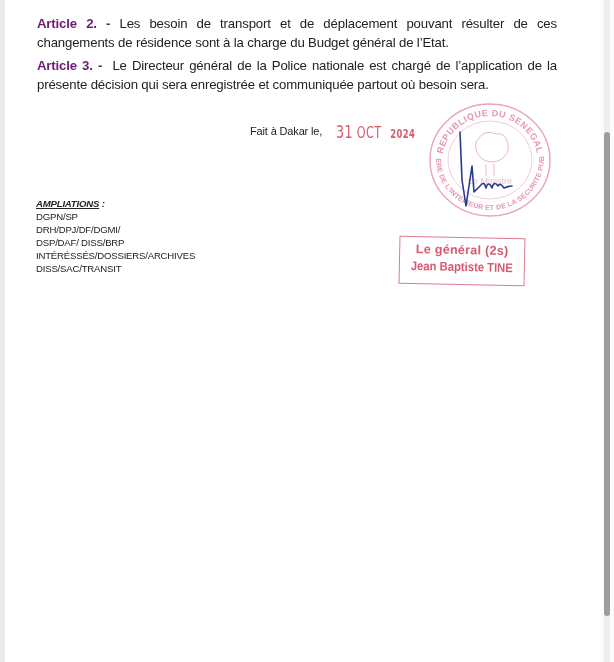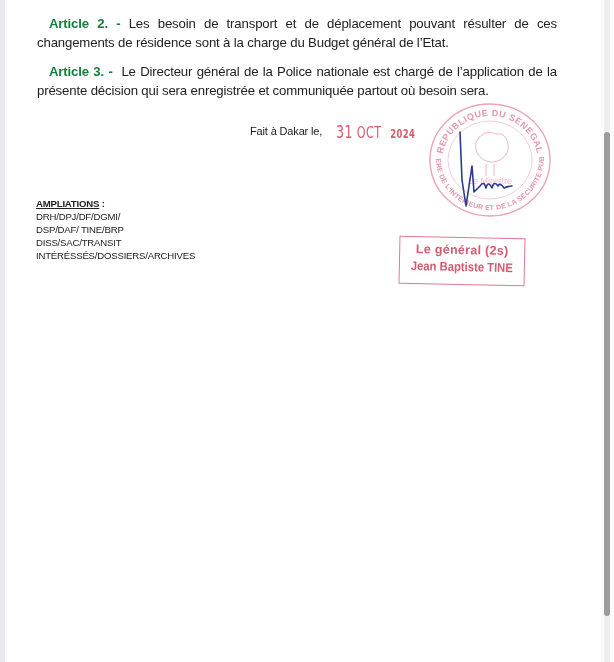--- a/index.html
+++ b/index.html
@@ -29,39 +29,39 @@
     .scroll-thumb {
       position: absolute; left: 604px; top: 132px; width: 6px; height: 484px;
       background: #9b9ba0; border-radius: 3px;
     }
     .para {
       position: absolute; left: 37px; width: 520px;
       font-size: 13.2px; line-height: 19px; letter-spacing: -0.15px;
       color: #222;
     }
     .para.justify { text-align: justify; text-align-last: left; }
-    .para b { font-weight: bold; color: #15803d; margin-left: 12px; }
+    .para b { font-weight: bold; color: #701a75; }
     .fait {
       position: absolute; left: 250px; top: 125px;
       font-size: 11px; color: #222; letter-spacing: -0.15px;
     }
     .date-stamp {
       position: absolute; left: 336px; top: 121px;
       font-family: "Liberation Sans Narrow", "DejaVu Sans Condensed", "Liberation Sans", sans-serif;
       color: #d95a6b; font-size: 16px; letter-spacing: 0.5px;
       transform: scaleX(0.78); transform-origin: left center;
     }
     .date-stamp .d { font-size: 18px; }
     .date-stamp .y { font-size: 12px; font-weight: bold; margin-left: 6px; }
     .ampliations {
       position: absolute; left: 36px; top: 197px;
       font-size: 9.6px; line-height: 13px; color: #222;
       letter-spacing: -0.2px;
     }
-    .ampliations .title { font-weight: bold; }
+    .ampliations .title { font-weight: bold; font-style: italic; }
     .ampliations .title u { text-decoration: underline; }
     .round-stamp {
       position: absolute; left: 428px; top: 102px; width: 124px; height: 116px;
     }
     .name-stamp {
       position: absolute; left: 399px; top: 237px; width: 124px; height: 46px;
       border: 1.5px solid #e07a8c;
       transform: rotate(1.2deg);
       color: #d55a70; text-align: center;
       font-weight: bold;
@@ -75,21 +75,21 @@
 <div class="left-edge"></div>
 <div class="page"></div>
 <div class="right-gutter"></div>
 <div class="scroll-track"></div>
 <div class="scroll-thumb"></div>
 
 <div class="para justify" style="top:14px;">
   <b>Article 2. -</b><span> Les besoin de transport et de déplacement pouvant résulter de ces changements de résidence sont à la charge du Budget général de l’Etat.</span>
 </div>
 
-<div class="para justify" style="top:62px;">
+<div class="para justify" style="top:56px;">
   <b>Article 3. -</b><span style="white-space:pre-wrap;">  Le Directeur général de la Police nationale est chargé de l’application de la présente décision qui sera enregistrée et communiquée partout où besoin sera.</span>
 </div>
 
 <div class="fait">Fait à Dakar le,</div>
 <div class="date-stamp">
   <span class="d">31</span>
   <span>OCT</span>
   <span class="y">2024</span>
 </div>
 
@@ -116,17 +116,18 @@
   </svg>
 </div>
 
 <div class="name-stamp">
   <div class="l1">Le général (2s)</div>
   <div class="l2">Jean Baptiste TINE</div>
 </div>
 
 <div class="ampliations">
   <div class="title"><u>AMPLIATIONS</u><span> :</span></div>
+  <div>DGPN/SP</div>
   <div>DRH/DPJ/DF/DGMI/</div>
-  <div>DSP/DAF/ TINE/BRP</div>
+  <div>DSP/DAF/ DISS/BRP</div>
+  <div>INTÉRÉSSÉS/DOSSIERS/ARCHIVES</div>
   <div>DISS/SAC/TRANSIT</div>
-  <div>INTÉRÉSSÉS/DOSSIERS/ARCHIVES</div>
 </div>
 
 </body></html>

